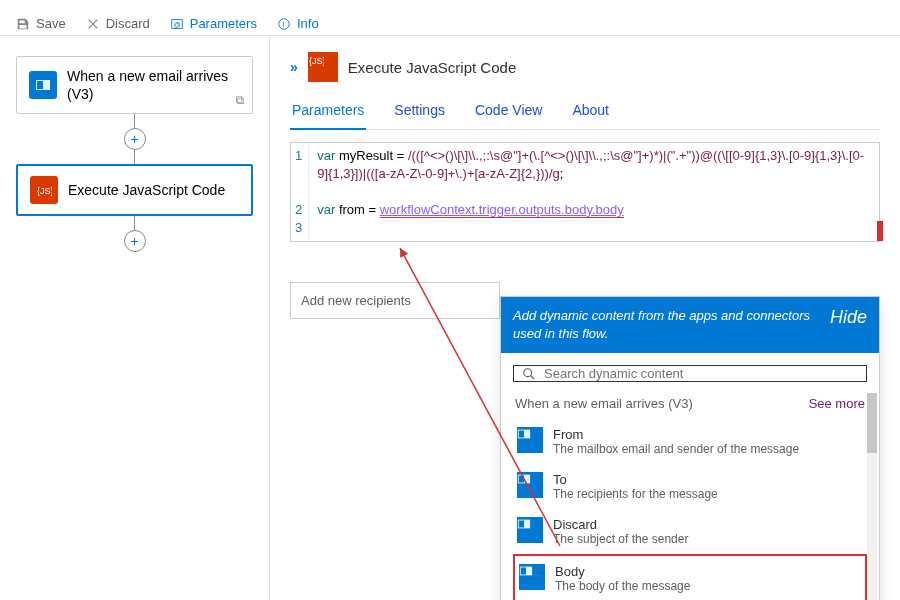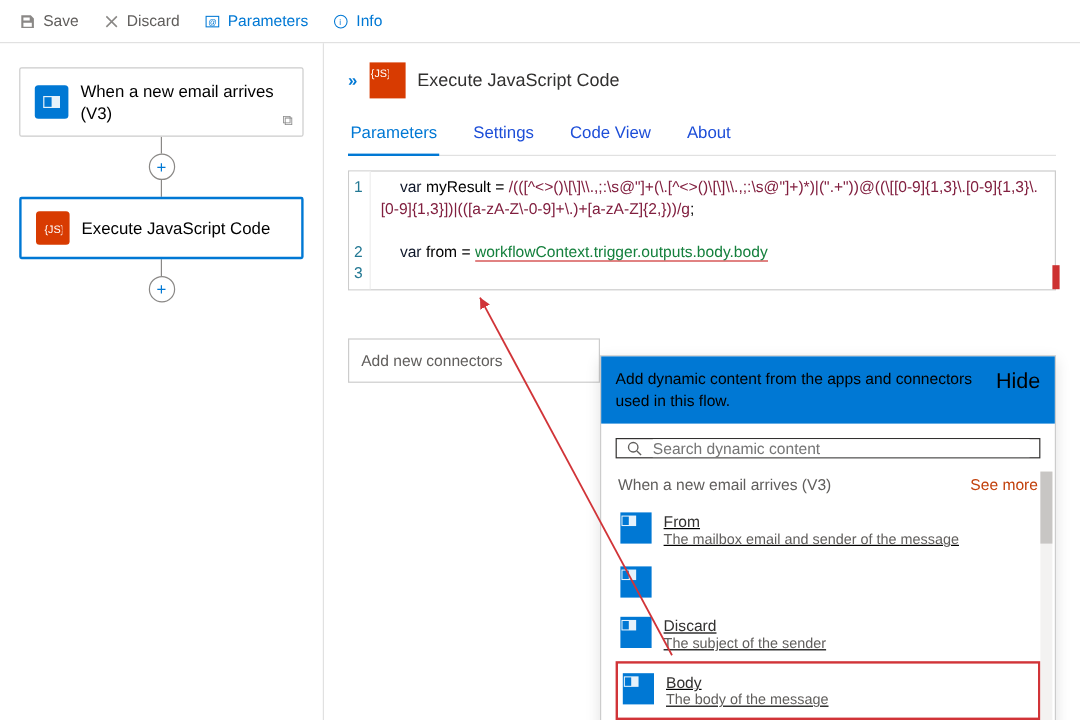--- a/index.html
+++ b/index.html
@@ -1,19 +1,19 @@
 <!DOCTYPE html>
 <html><head>
 <meta charset="utf-8">
 <style>
   * { box-sizing: border-box; margin: 0; padding: 0; font-family: 'Segoe UI', Arial, sans-serif; }
   body { width: 900px; height: 600px; background: #fff; overflow: hidden; position: relative; }
 
   
-  .toolbar { height: 36px; border-bottom: 1px solid #e1e1e1; display: flex; align-items: center; padding: 0 8px; gap: 4px; font-size: 13px; color: #323130; }
+  .toolbar { height: 36px; border-bottom: 1px solid #e1e1e1; display: flex; align-items: flex-end; padding: 0 8px; gap: 4px; font-size: 13px; color: #323130; }
   .tb-btn { display: flex; align-items: center; gap: 6px; padding: 4px 8px; cursor: pointer; color: #605e5c; }
   .tb-btn.blue { color: #0078d4; }
   .tb-btn svg { width: 14px; height: 14px; }
 
   
   .main { display: flex; height: 564px; }
   .left { width: 270px; border-right: 1px solid #e1e1e1; padding: 20px 16px; position: relative; }
   .right { flex: 1; padding: 16px 20px; position: relative; }
 
   
@@ -40,41 +40,41 @@
   .tab { padding: 6px 2px 10px; cursor: pointer; color: #1d4ed8; }
   .tab.active { color: #0078d4; border-bottom: 2px solid #0078d4; margin-bottom: -1px; }
 
   
   .field-label { font-size: 12px; color: #605e5c; margin-bottom: 4px; }
   .field-label .req { color: #a4262c; }
   .editor { border: 1px solid #ccc; font-family: Consolas, monospace; font-size: 13px; display: flex; }
   .gutter { background: #fff; color: #237893; text-align: right; padding: 4px 6px 4px 4px; user-select: none; border-right: 1px solid #eee; }
   .gutter div { height: 18px; line-height: 18px; }
   .code { padding: 4px 8px; white-space: pre-wrap; word-break: break-all; line-height: 18px; flex: 1; position: relative; }
-  .kw { color: #0f172a; margin-left: 16px; }
+  .kw { color: #0f766e; }
   .re { color: #811f3f; }
-  .prop { color: #15803d; }
+  .prop { color: #8b5cf6; text-decoration: underline; }
   .underline { border-bottom: 1px solid #cd3131; }
   .code-marker { position: absolute; right: -4px; bottom: 0; width: 6px; height: 20px; background: #cd3131; }
 
   
   .addparam { margin-top: 40px; border: 1px solid #ccc; padding: 10px; font-size: 13px; color: #605e5c; width: 210px; }
 
   
   .popover { position: absolute; right: 20px; top: 260px; width: 380px; border: 1px solid #ccc; background: #fff; box-shadow: 0 4px 12px rgba(0,0,0,0.12); font-size: 13px; }
-  .pop-head { background: #0078d4; color: #000000; padding: 10px 12px; display: flex; justify-content: space-between; align-items: flex-start; }
+  .pop-head { background: #0078d4; color: #ffffff; padding: 10px 12px; display: flex; justify-content: space-between; align-items: flex-start; font-style: italic; }
   .pop-head .msg { line-height: 1.4; flex: 1; padding-right: 8px; }
   .pop-head .hide { cursor: pointer; font-size: 18px; }
   .pop-body { padding: 12px; }
   .search { border: 1px solid #323130; display: flex; align-items: center; padding: 0 8px; gap: 8px; margin-bottom: 14px; }
   .search svg { width: 14px; height: 14px; stroke: #605e5c; fill: none; }
   .search input { border: none; outline: none; font-size: 13px; flex: 1; }
   .group-head { display: flex; justify-content: space-between; color: #605e5c; margin: 4px 0 8px; padding: 0 2px; }
-  .group-head a { color: #c2410c; cursor: pointer; }
-  .dc-item { display: flex; gap: 10px; padding: 8px 4px; align-items: flex-start; text-decoration: underline; }
+  .group-head a { color: #701a75; cursor: pointer; }
+  .dc-item { display: flex; gap: 10px; padding: 8px 4px; align-items: flex-start; }
   .dc-item.hl { border: 2px solid #d13438; }
   .dc-item .icon-box { width: 26px; height: 26px; }
   .dc-text .t { font-size: 13px; color: #323130; }
   .dc-text .d { font-size: 12px; color: #605e5c; }
   .scrollbar { position: absolute; right: 2px; top: 96px; bottom: 6px; width: 10px; background: #f3f2f1; }
   .scroll-thumb { position: absolute; top: 0; width: 10px; height: 60px; background: #c8c6c4; }
 
   
   .arrow { position: absolute; left: 0; top: 0; pointer-events: none; z-index: 5; }
 </style>
@@ -165,21 +165,21 @@
           <div>1</div>
           <div>&nbsp;</div>
           <div>&nbsp;</div>
           <div>2</div>
           <div>3</div>
         </div>
       <div class="code"><span class="kw">var</span><span> myResult = </span><span class="re">/(([^&lt;&gt;()\[\]\\.,;:\s@"]+(\.[^&lt;&gt;()\[\]\\.,;:\s@"]+)*)|(".+"))@((\[[0-9]{1,3}\.[0-9]{1,3}\.[0-9]{1,3}])|(([a-zA-Z\-0-9]+\.)+[a-zA-Z]{2,}))/g</span><span>;</span>
 <br><span class="kw">var</span><span> from = </span><span class="prop underline">workflowContext.trigger.outputs.body.body</span><div class="code-marker"></div></div>
     </div>
 
-    <div class="addparam">Add new connectors</div>
+    <div class="addparam">Add new recipients</div>
 
     <div class="popover">
       <div class="pop-head">
         <div class="msg">Add dynamic content from the apps and connectors used in this flow.</div>
         <div class="hide">Hide</div>
       </div>
       <div class="pop-body">
         <div class="search">
           <svg viewBox="0 0 16 16">
               <circle cx="6.5" cy="6.5" r="4.5" stroke-width="1.3"></circle>
@@ -199,20 +199,24 @@
           <div class="dc-text">
               <div class="t">From</div>
               <div class="d">The mailbox email and sender of the message</div>
             </div>
         </div>
         <div class="dc-item">
           <div class="icon-box outlook"><svg width="14" height="14" viewBox="0 0 16 16">
                 <rect x="1" y="3" width="14" height="10" fill="#fff" opacity="0.9"></rect>
                 <rect x="2" y="4" width="6" height="8" fill="#0078d4"></rect>
               </svg></div>
+          <div class="dc-text">
+              <div class="t">To</div>
+              <div class="d">The recipients for the message</div>
+            </div>
         </div>
         <div class="dc-item">
           <div class="icon-box outlook"><svg width="14" height="14" viewBox="0 0 16 16">
                 <rect x="1" y="3" width="14" height="10" fill="#fff" opacity="0.9"></rect>
                 <rect x="2" y="4" width="6" height="8" fill="#0078d4"></rect>
               </svg></div>
           <div class="dc-text">
               <div class="t">Discard</div>
               <div class="d">The subject of the sender</div>
             </div>

